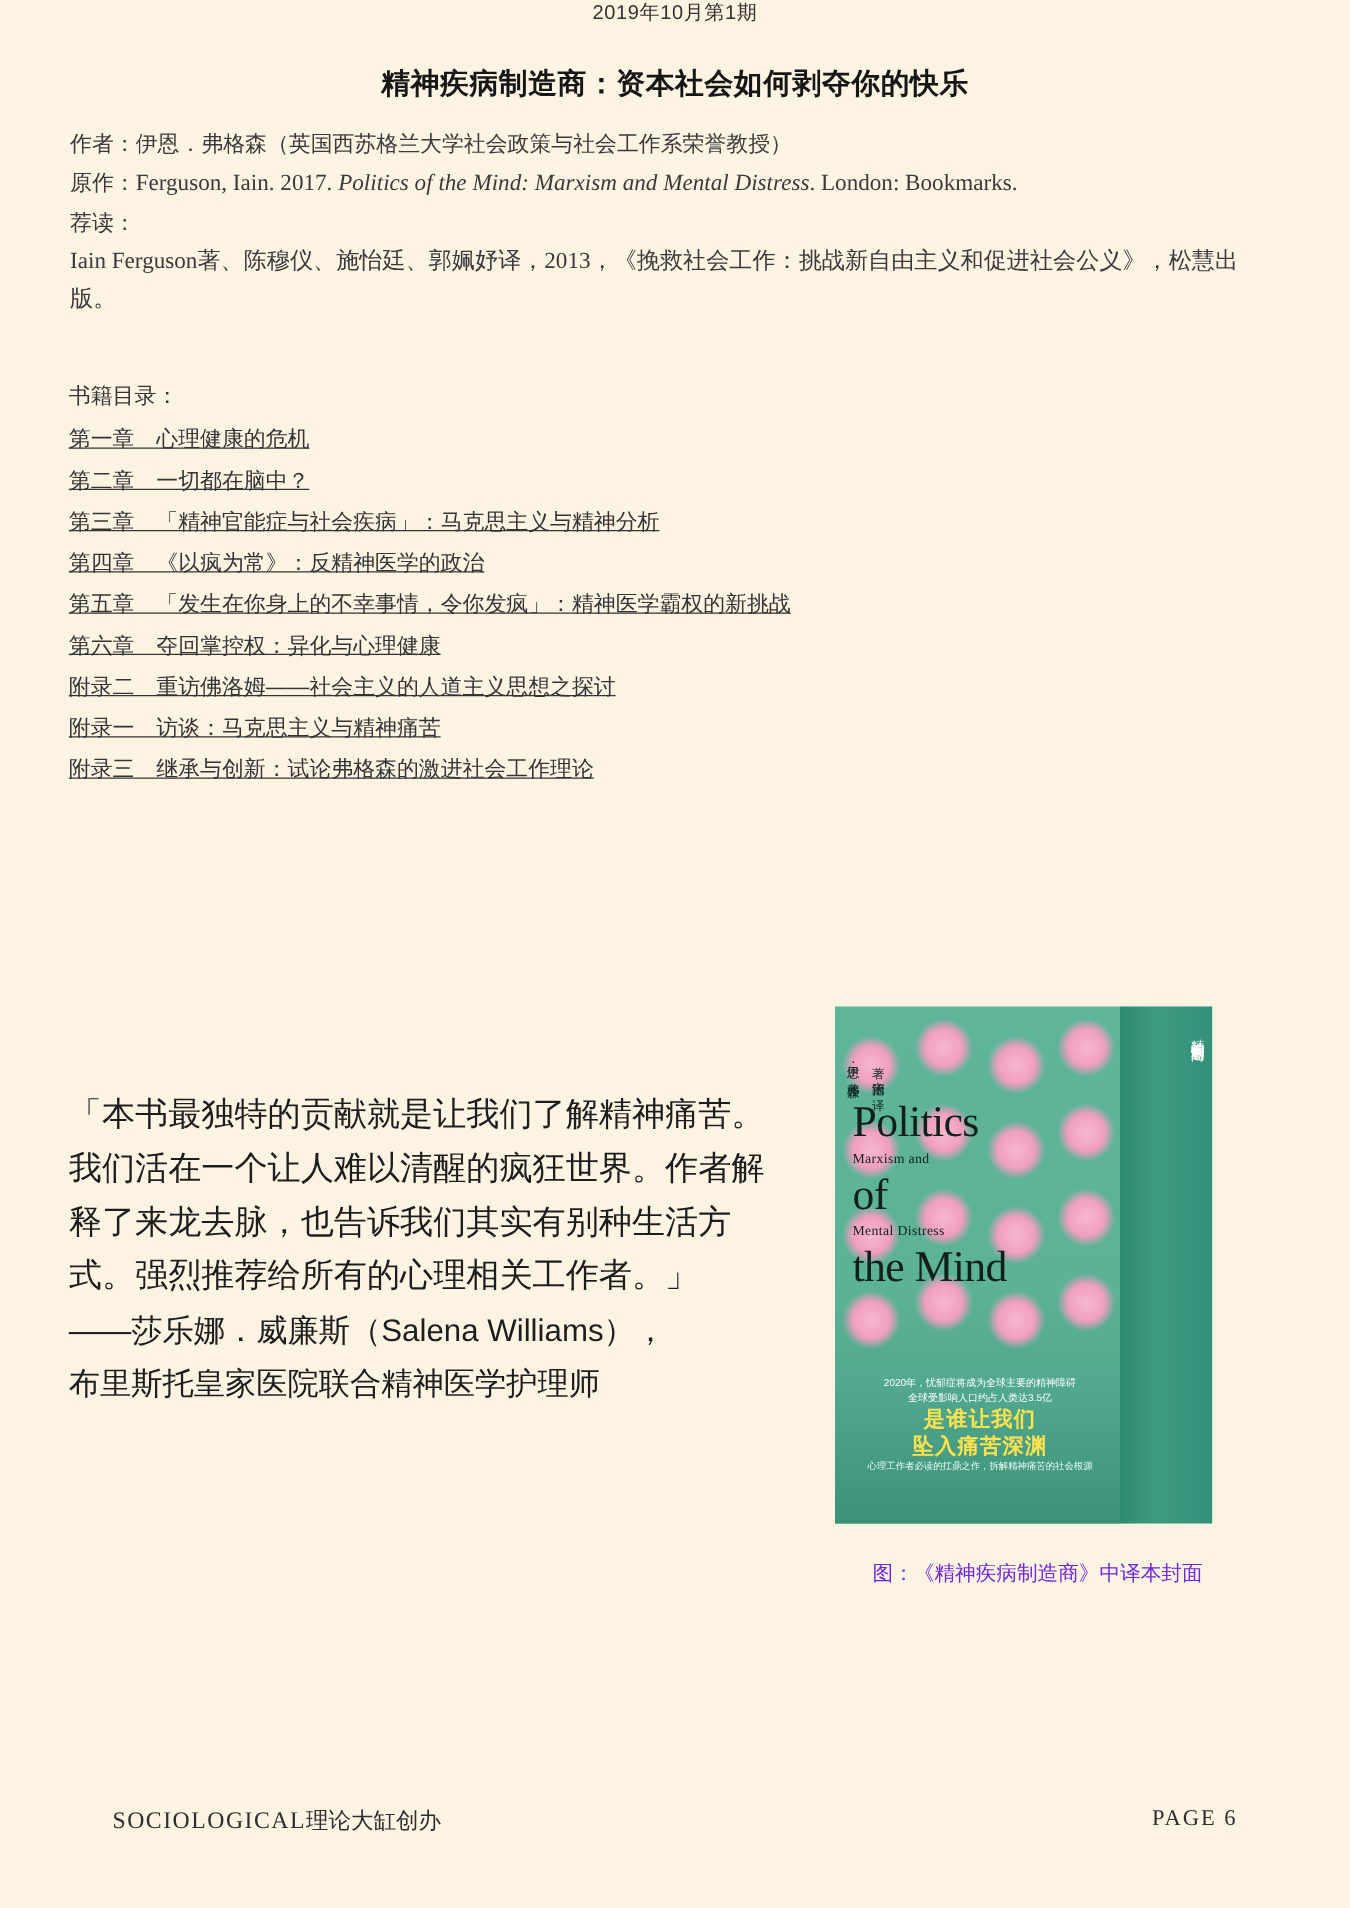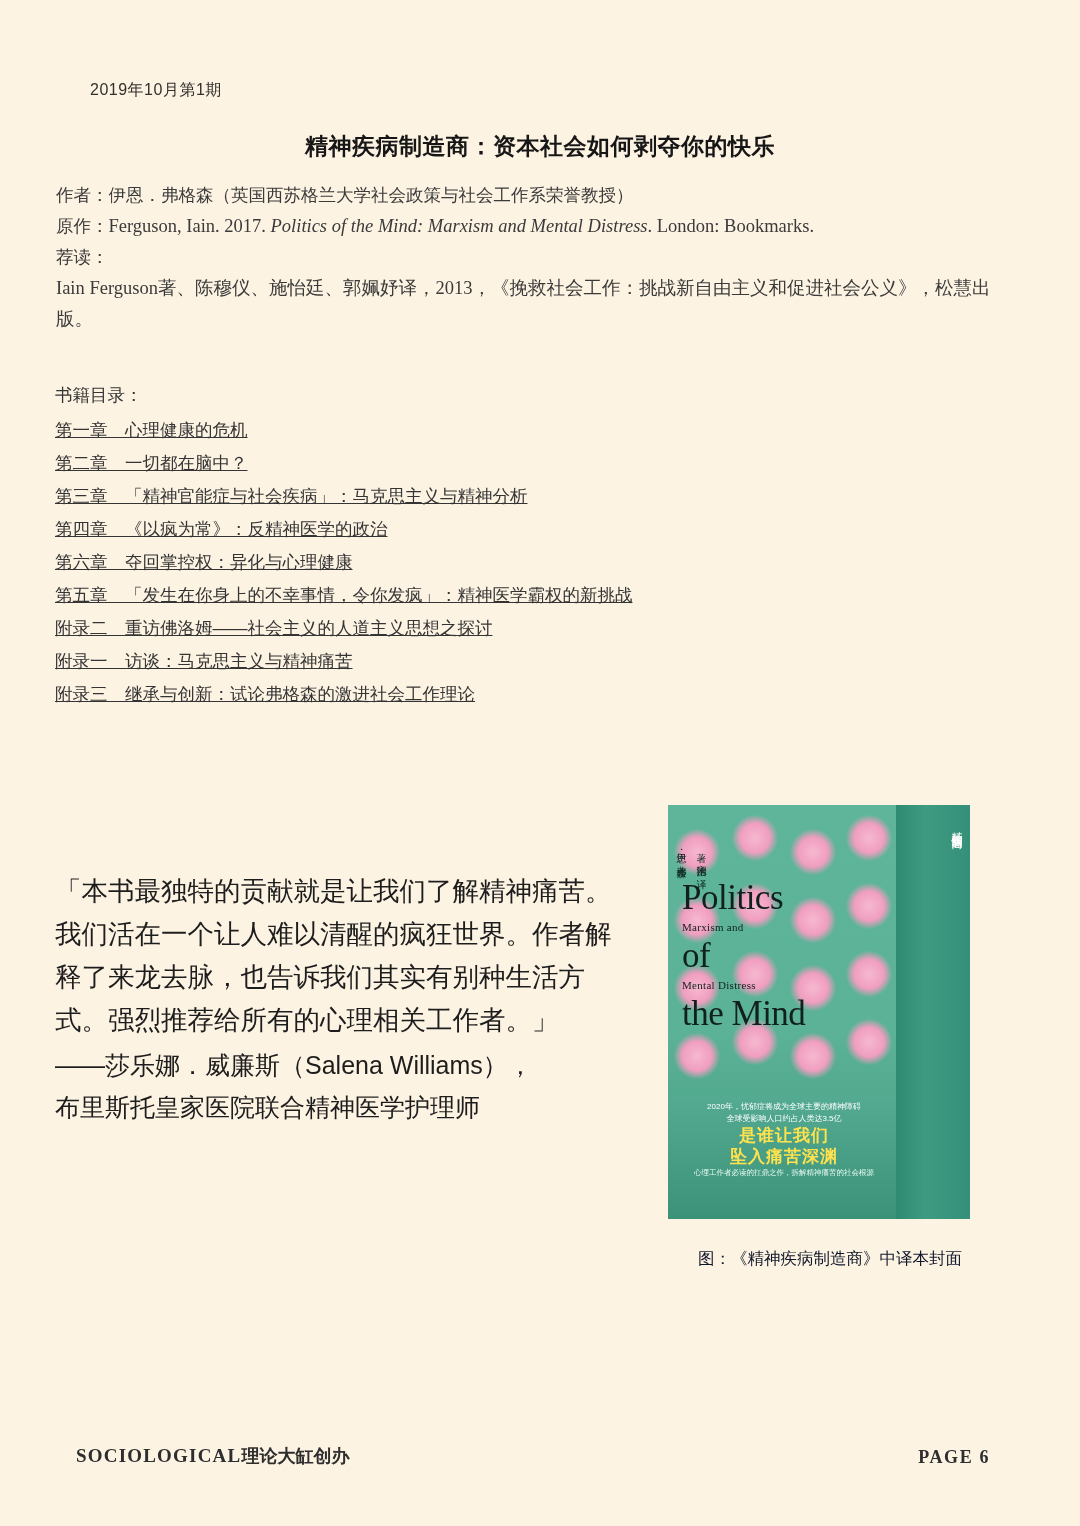--- a/index.html
+++ b/index.html
@@ -20,23 +20,22 @@
     left: 0; top: 0;
     width: 1080px;
     height: 1526px;
     box-sizing: border-box;
     padding: 0 55px;
   }
 
   
   .header {
     display: flex;
-    justify-content: flex-start;
+    justify-content: center;
     align-items: baseline;
-    padding-top: 80px;
     font-size: 16px;
     letter-spacing: 0.5px;
     color: #33302c;
   }
   .header .date { padding-left: 35px; }
   .header .issue { padding-right: 35px; }
 
   
   .main-title {
     text-align: center;
@@ -197,34 +196,33 @@
     font-size: 10px;
     letter-spacing: 1px;
   }
   .caption {
     position: absolute;
     left: 620px;
     top: 1248px;
     width: 420px;
     text-align: center;
     font-size: 16.5px;
-    color: #0f172a;
+    color: #6d28d9;
   }
 
   
   .footer {
     position: absolute;
-    left: 41px;
+    left: 55px;
     right: 55px;
     bottom: 58px;
     display: flex;
     justify-content: space-between;
-    align-items: flex-end;
+    align-items: flex-start;
     padding: 0 35px;
-    font-weight: bold;
   }
   .footer-left {
     font-size: 18px;
     color: #2e2e2e;
   }
   .footer-left .sociological {
     font-family: "Liberation Serif", serif;
     letter-spacing: 1.2px;
     font-size: 19px;
   }
@@ -257,22 +255,22 @@
     <div class="meta-line">荐读：</div>
     <div class="meta-line serif">Iain Ferguson著、陈穆仪、施怡廷、郭姵妤译，2013，《挽救社会工作：挑战新自由主义和促进社会公义》，松慧出版。</div>
   </div>
 
   <div class="toc">
     <div class="toc-head">书籍目录：</div>
     <div class="toc-item">第一章　心理健康的危机</div>
     <div class="toc-item">第二章　一切都在脑中？</div>
     <div class="toc-item">第三章　「精神官能症与社会疾病」：马克思主义与精神分析</div>
     <div class="toc-item">第四章　《以疯为常》：反精神医学的政治</div>
+    <div class="toc-item">第五章　「发生在你身上的不幸事情，令你发疯」：精神医学霸权的新挑战</div>
     <div class="toc-item">第六章　夺回掌控权：异化与心理健康</div>
-    <div class="toc-item">第五章　「发生在你身上的不幸事情，令你发疯」：精神医学霸权的新挑战</div>
     <div class="toc-item">附录二　重访佛洛姆——社会主义的人道主义思想之探讨</div>
     <div class="toc-item">附录一　访谈：马克思主义与精神痛苦</div>
     <div class="toc-item">附录三　继承与创新：试论弗格森的激进社会工作理论</div>
   </div>
 
   <div class="quote-block">
     <div>「本书最独特的贡献就是让我们了解精神痛苦。我们活在一个让人难以清醒的疯狂世界。作者解释了来龙去脉，也告诉我们其实有别种生活方式。强烈推荐给所有的心理相关工作者。」</div>
     <div class="quote-attr">——莎乐娜．威廉斯（Salena Williams），</div>
     <div class="quote-attr" style="margin-top:0;">布里斯托皇家医院联合精神医学护理师</div>
   </div>

